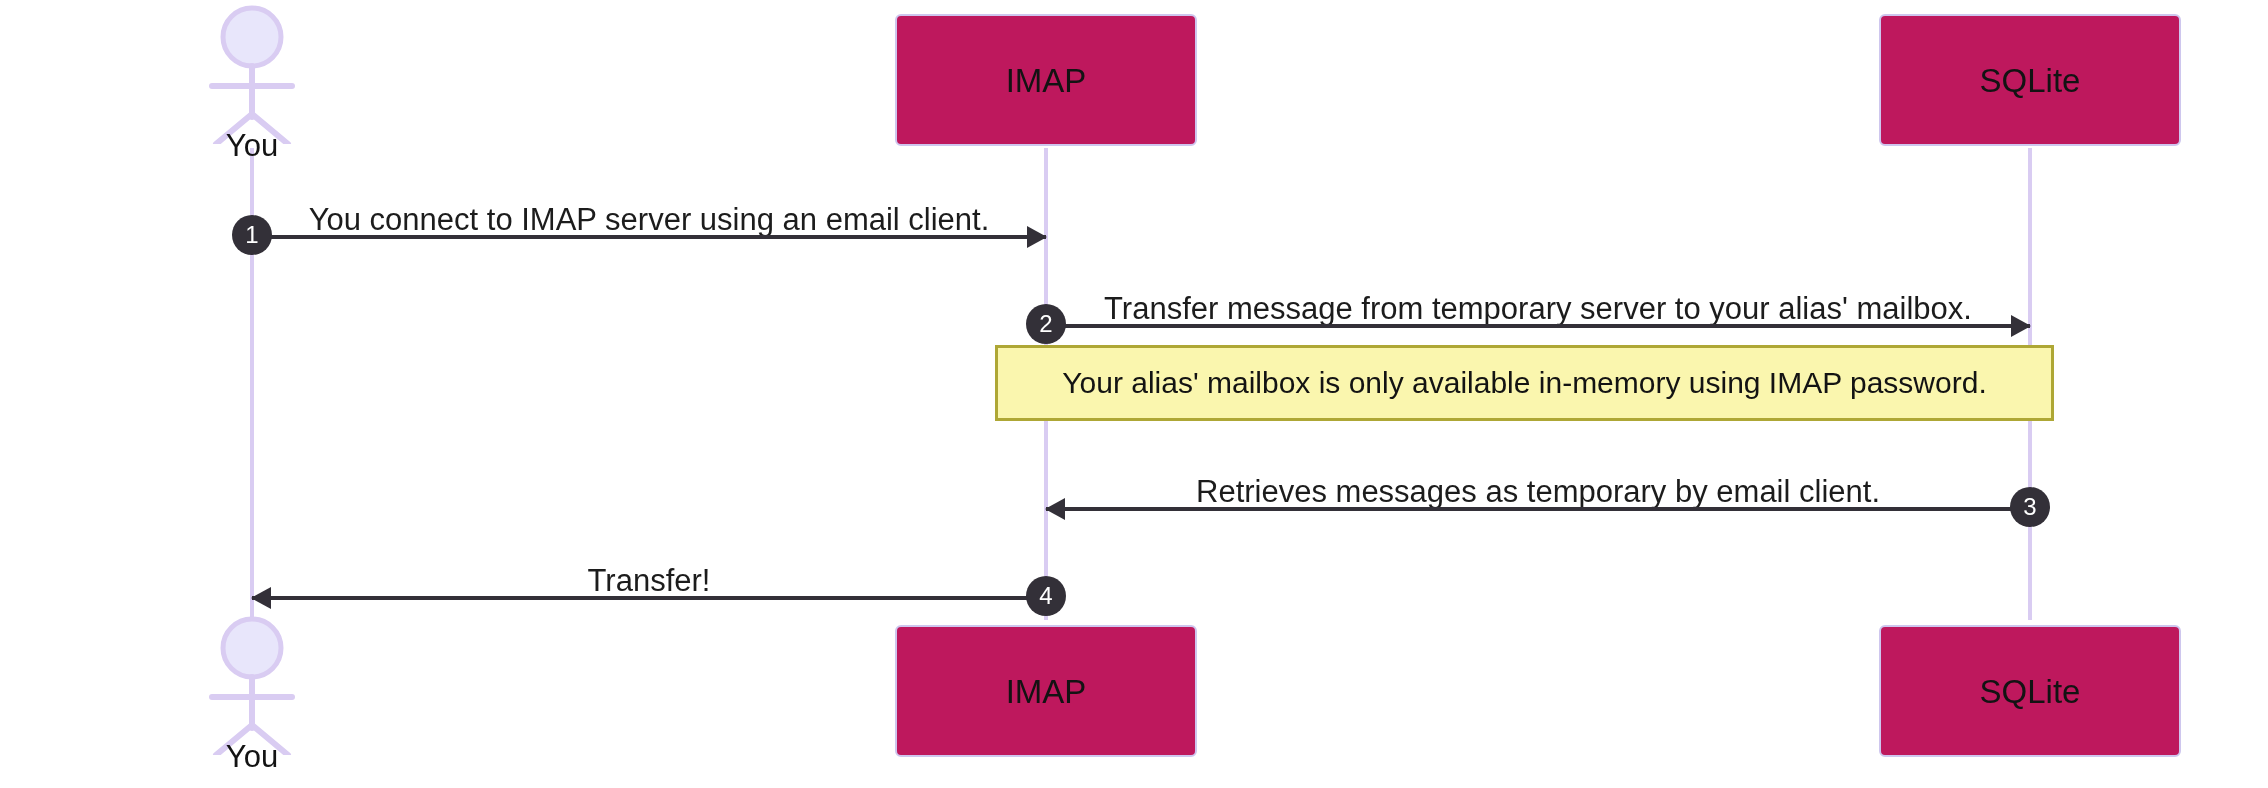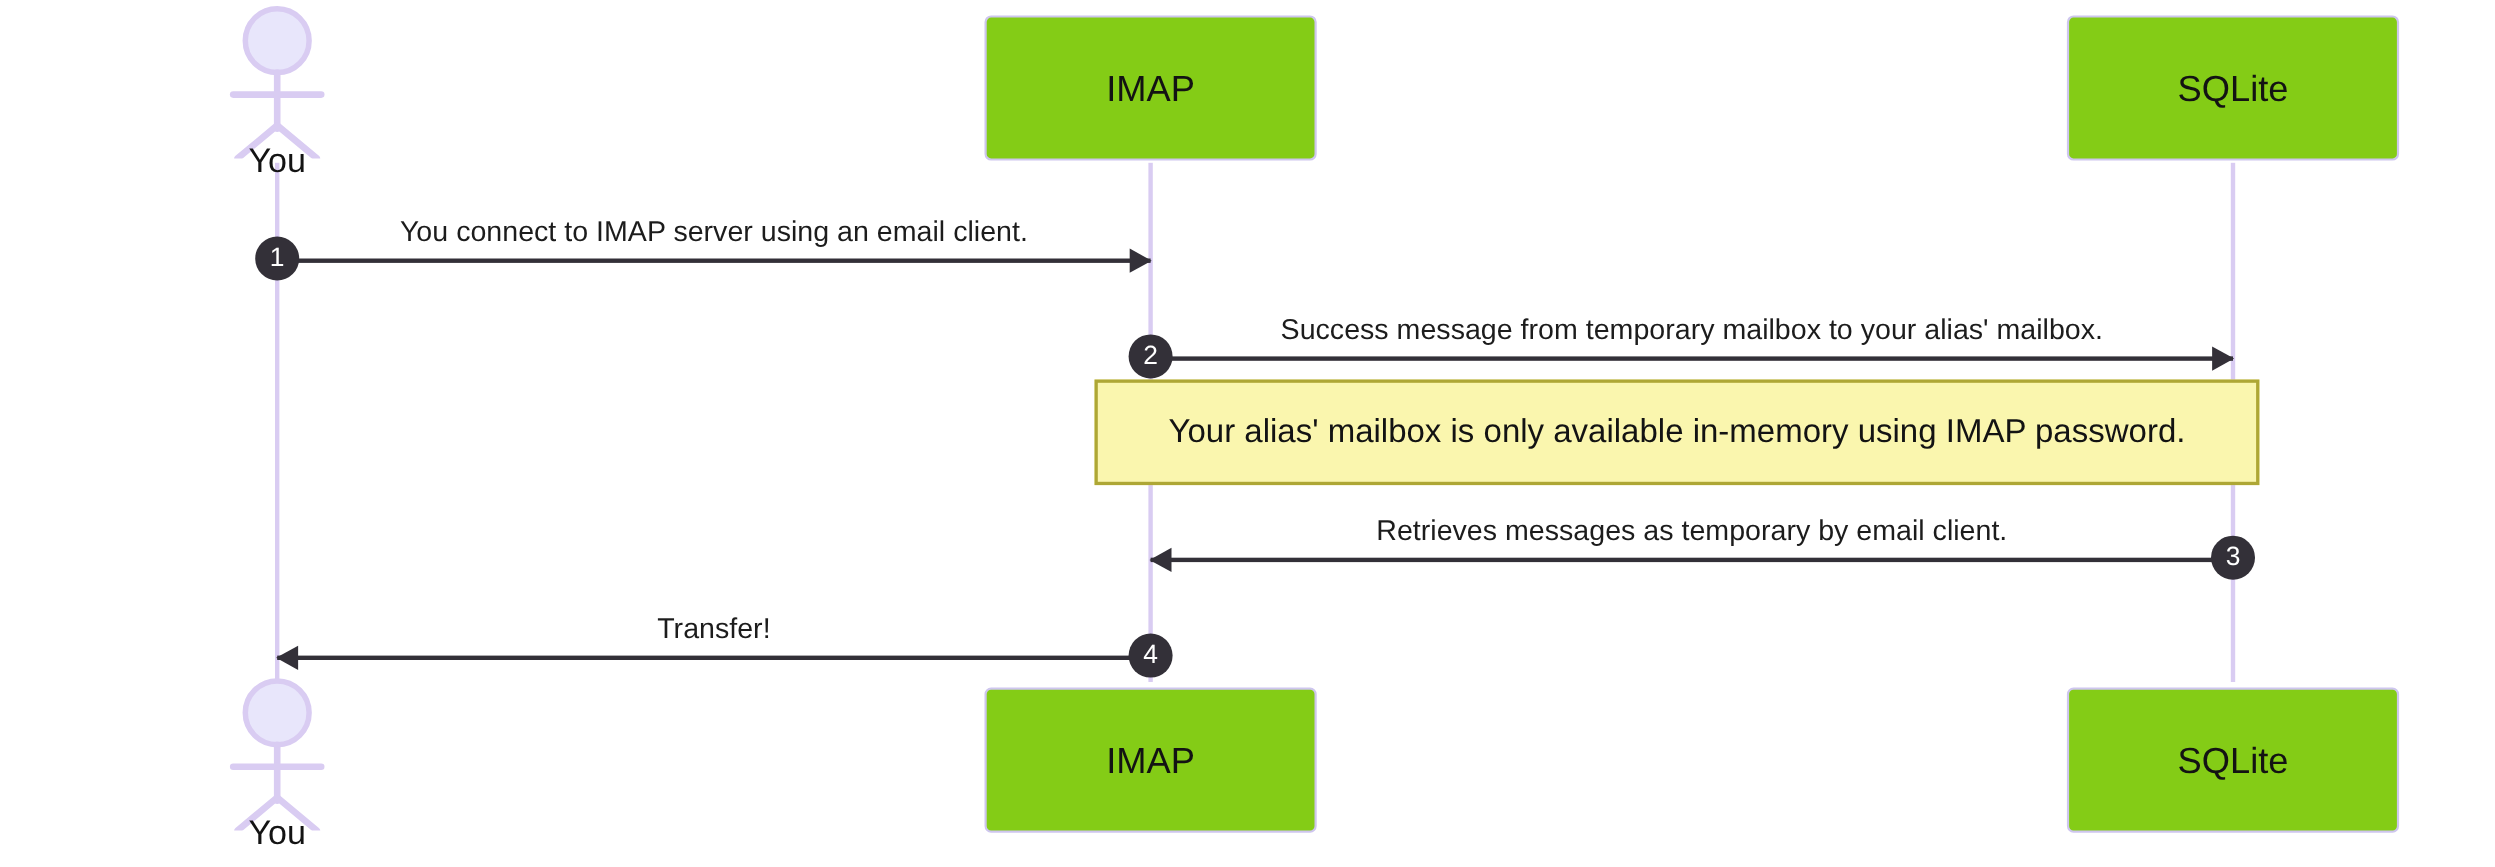--- a/index.html
+++ b/index.html
@@ -21,21 +21,21 @@
     position: absolute;
     width: 4px;
     background: #D9CCF2;
     transform: translateX(-2px);
   }
 
   
   .participant-box {
     position: absolute;
     box-sizing: border-box;
-    background: #84cc16;
+    background: #be185d;
     border: 2px solid #CEC6EE;
     border-radius: 6px;
     display: flex;
     align-items: center;
     justify-content: center;
     transform: translateX(-50%);
   }
   .participant-label {
     font-size: 33px;
     color: #131313;
@@ -86,22 +86,22 @@
     border-left: 20px solid #333038;
   }
   .msg-arrow.left {
     left: -1px;
     border-right: 20px solid #333038;
   }
   .msg-text {
     position: absolute;
     left: 50%;
     transform: translateX(-50%);
-    bottom: 12px;
-    font-size: 26px;
+    bottom: 0;
+    font-size: 31px;
     color: #1c1c1c;
     white-space: nowrap;
     line-height: 1;
   }
   .msg-badge {
     position: absolute;
     top: -20px;
     width: 40px;
     height: 40px;
     border-radius: 50%;
@@ -162,27 +162,27 @@
   </div>
 
   <div class="message" style="left:252px; top:235px; width:794px;">
     <div class="msg-text">You connect to IMAP server using an email client.</div>
     <div class="msg-line"></div>
     <div class="msg-arrow right"></div>
     <div class="msg-badge at-start">1</div>
   </div>
 
   <div class="message" style="left:1046px; top:324px; width:984px;">
-    <div class="msg-text">Success message from temporary mailbox to your alias' mailbox.</div>
+    <div class="msg-text">Transfer message from temporary server to your alias' mailbox.</div>
     <div class="msg-line"></div>
     <div class="msg-arrow right"></div>
     <div class="msg-badge at-start">2</div>
   </div>
 
-  <div class="note-box" style="left:995px; top:345px; width:1059px; height:96px;">
+  <div class="note-box" style="left:995px; top:345px; width:1059px; height:76px;">
     <span class="note-text">Your alias' mailbox is only available in-memory using IMAP password.</span>
   </div>
 
   <div class="message" style="left:1046px; top:507px; width:984px;">
     <div class="msg-text">Retrieves messages as temporary by email client.</div>
     <div class="msg-line"></div>
     <div class="msg-arrow left"></div>
     <div class="msg-badge at-end">3</div>
   </div>
 

